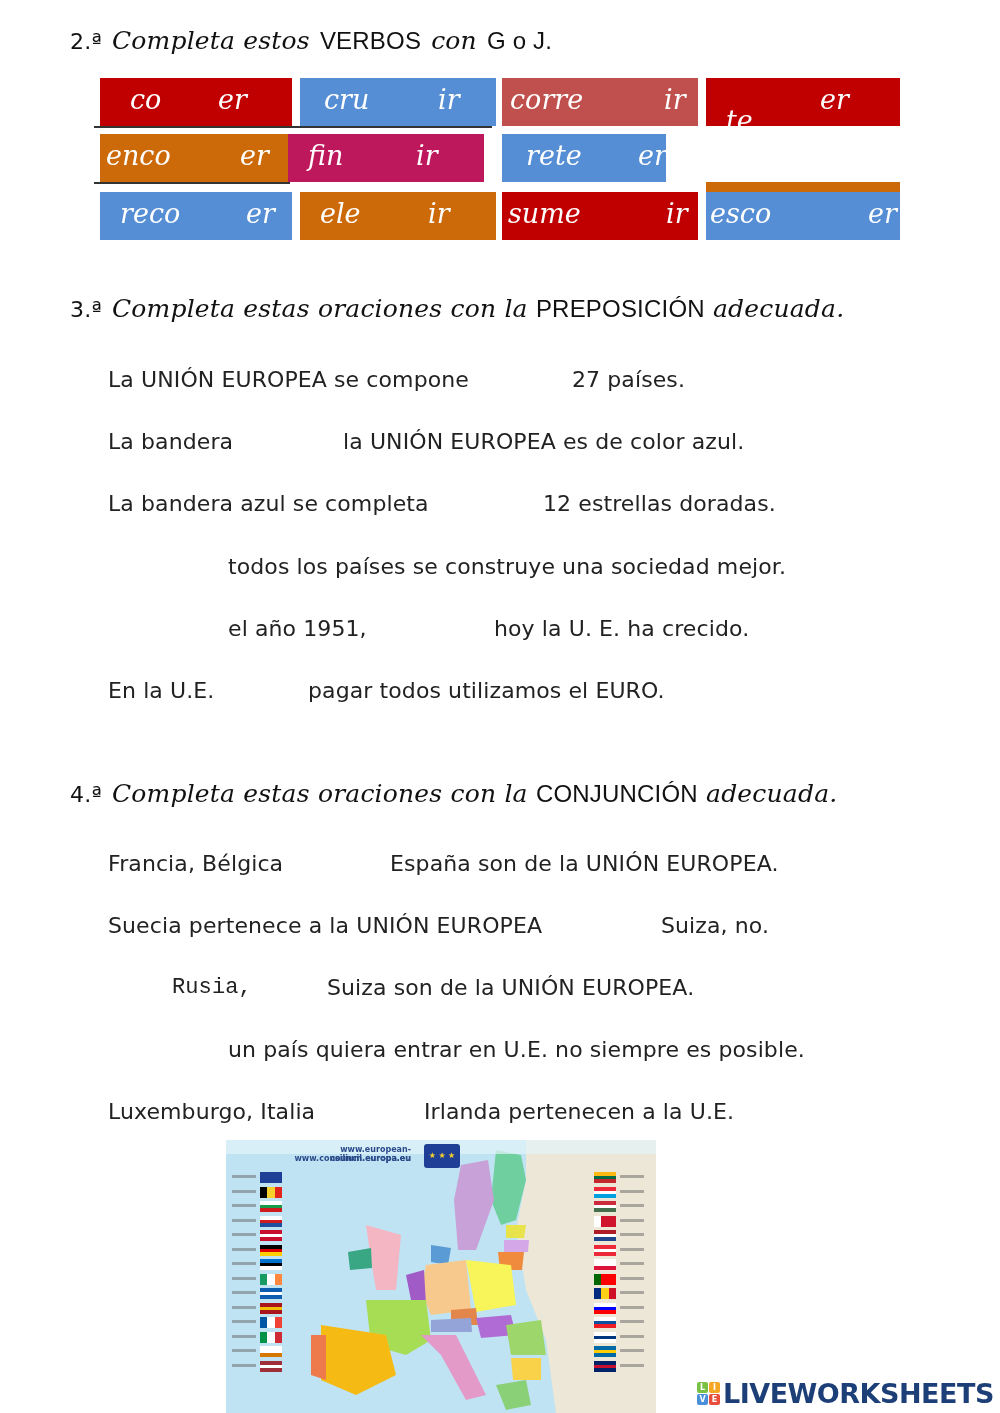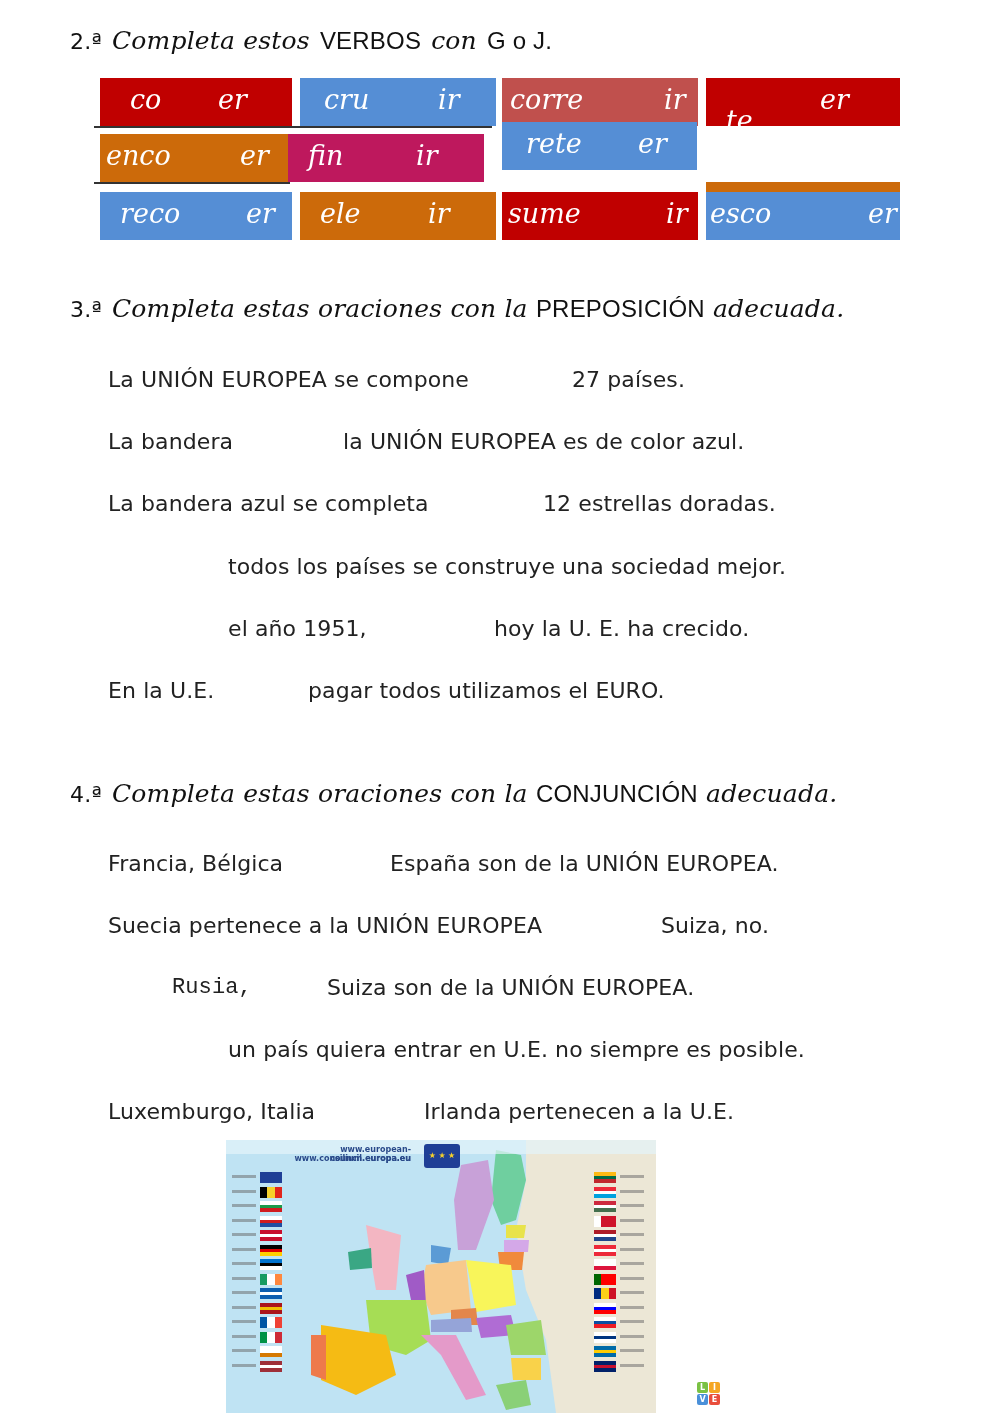--- a/index.html
+++ b/index.html
@@ -69,21 +69,21 @@
       <span class="suf" style="left: 114px;">er</span>
     </div>
     <div class="vcell" style="left: 0px; top: 56px; width: 212px; background: rgb(204, 106, 10);">
       <span class="pre" style="left: 6px;">enco</span>
       <span class="suf" style="left: 140px;">er</span>
     </div>
     <div class="vcell" style="left: 188px; top: 56px; width: 196px; background: #be185d;">
       <span class="pre" style="left: 20px;">fin</span>
       <span class="suf" style="left: 128px;">ir</span>
     </div>
-    <div class="vcell" style="left: 402px; top: 44px; width: 195px; background: rgb(85, 142, 213);">
+    <div class="vcell" style="left: 402px; top: 56px; width: 164px; background: rgb(85, 142, 213);">
       <span class="pre" style="left: 24px;">rete</span>
       <span class="suf" style="left: 136px;">er</span>
     </div>
     <div class="vcell" style="left: 606px; top: 56px; width: 194px; background: rgb(204, 106, 10); margin-top: 48px;">
       <span class="pre" style="left: 30px;">ru</span>
       <span class="suf" style="left: 148px;">ir</span>
     </div>
     <div class="vcell" style="left: 0px; top: 114px; width: 192px; background: rgb(85, 142, 213);">
       <span class="pre" style="left: 20px;">reco</span>
       <span class="suf" style="left: 146px;">er</span>
@@ -235,13 +235,14 @@
     </div>
 </div>
 
 <div class="logo">
   <div class="logo-badge">
     <span style="background:#7ac143;">L</span>
     <span style="background:#f5a623;">I</span>
     <span style="background:#4a90d9;">V</span>
     <span style="background:#e94e3c;">E</span>
   </div>
+  <span class="logo-text">LIVEWORKSHEETS</span>
 </div>
 
 </body></html>

